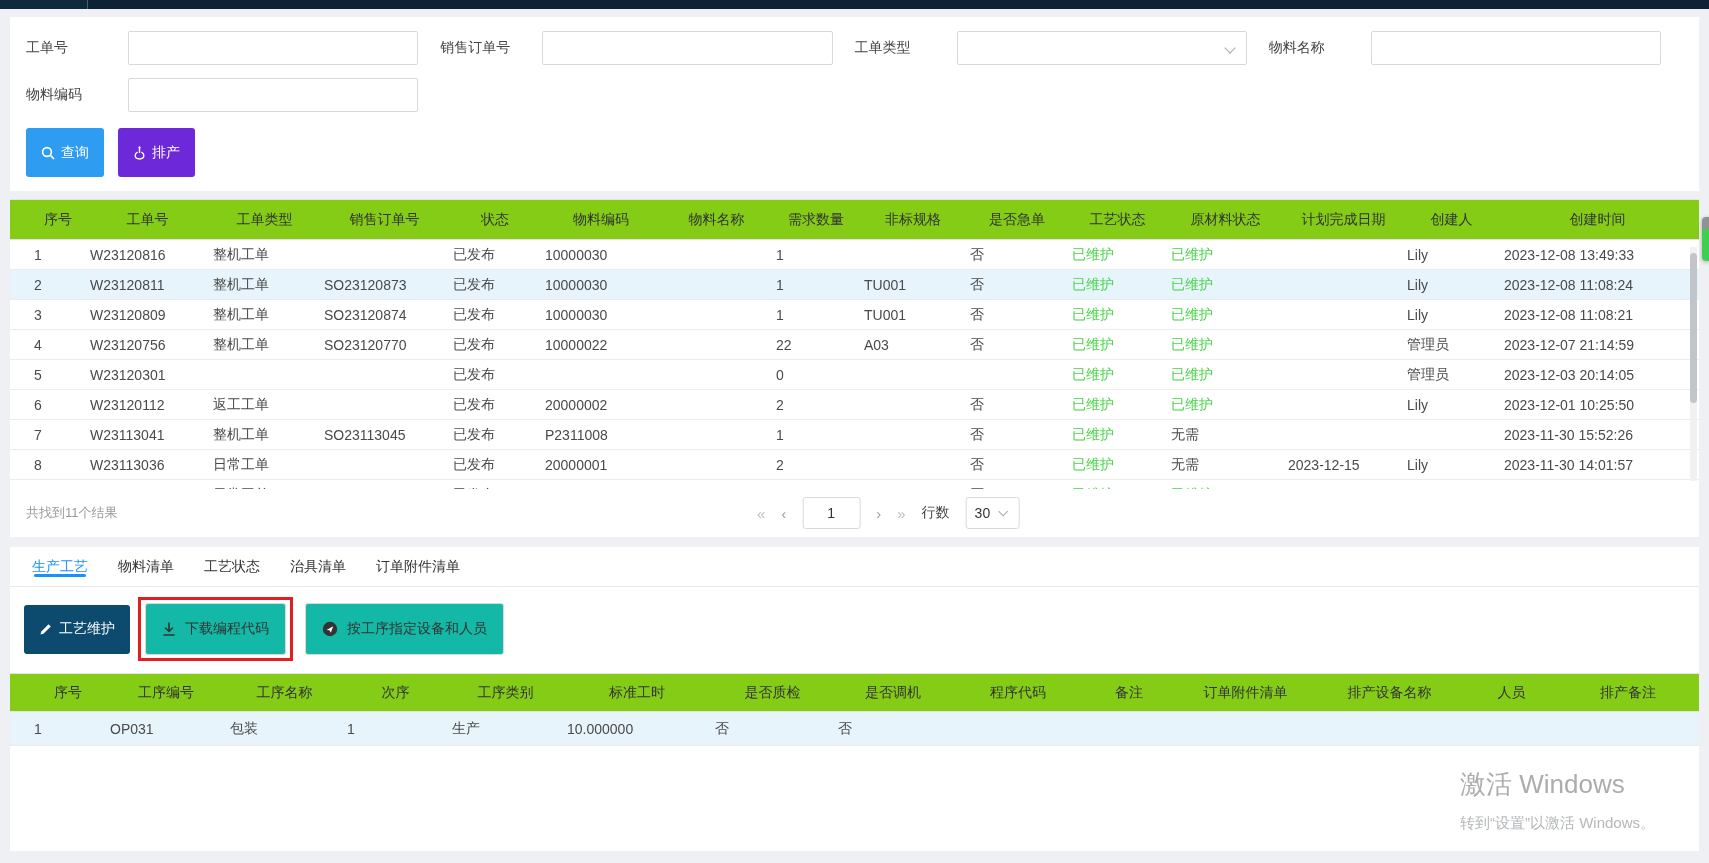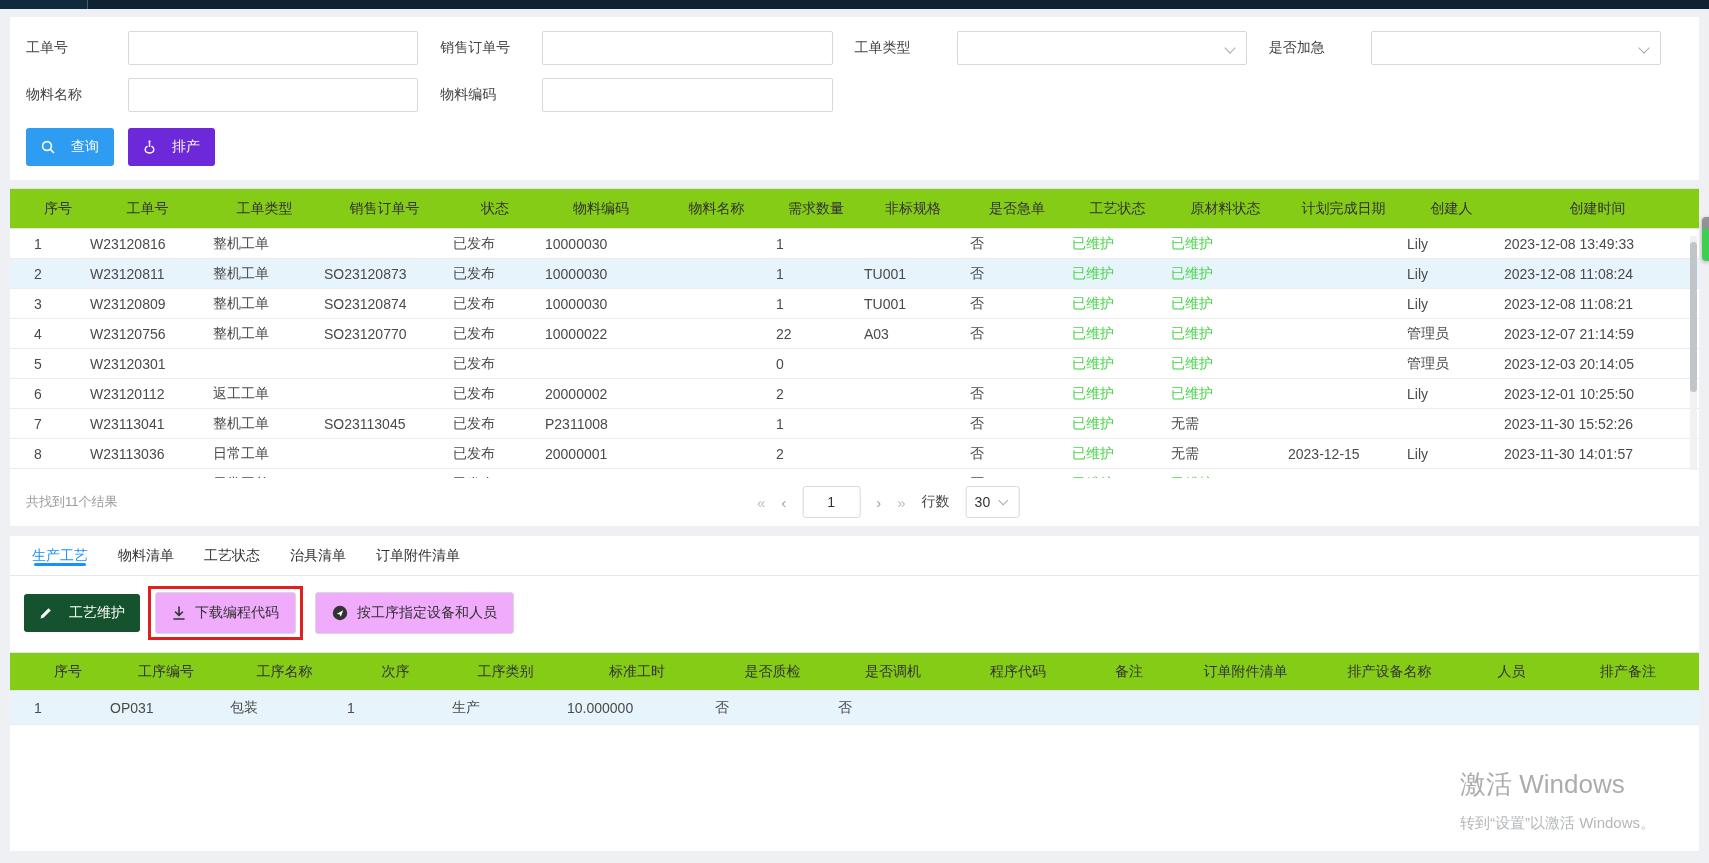--- a/index.html
+++ b/index.html
@@ -18,22 +18,22 @@
   .search-grid { display:grid; grid-template-columns:repeat(4,1fr); row-gap:13px; }
   .field { display:flex; align-items:center; }
   .field .flabel { width:102px; color:#444; flex:none; }
   .control { flex:1; height:34px; border:1px solid #d9d9d9; border-radius:2px;
              background:#fff; margin-right:22px; position:relative; padding:0 10px;
              font-size:14px; color:#333; outline:none; }
   .select-box .caret { position:absolute; right:12px; top:12px; width:8px; height:8px;
              border-right:1.5px solid #a6acb3; border-bottom:1.5px solid #a6acb3;
              transform:rotate(45deg); }
   .btn-row { margin-top:16px; display:flex; gap:14px; }
-  .btn { height:38px; padding:0 15px; border:none; border-radius:3px; color:#fff;
-         font-size:14px; display:inline-flex; align-items:center; gap:16px; cursor:pointer;
+  .btn { height:49px; padding:0 15px; border:none; border-radius:3px; color:#fff;
+         font-size:14px; display:inline-flex; align-items:center; gap:6px; cursor:pointer;
          font-family:inherit; }
   .btn svg { flex:none; }
   
   .main-panel { margin:8px 10px 0; background:#fff; position:relative; flex:none; }
   .table-clip { height:290px; overflow:hidden; }
   table { width:100%; border-collapse:collapse; table-layout:fixed; font-size:14px; }
   th, td { text-align:left; white-space:nowrap; overflow:hidden; padding:0 8px 0 0;
            font-weight:400; }
   th:first-child, td:first-child { padding-left:24px; }
   thead th { height:40px; background:#84cc16; color:#333;
@@ -73,21 +73,21 @@
   .bottom-panel { margin:10px 10px 12px; background:#fff; flex:1; position:relative; }
   .tabs { display:flex; gap:30px; padding:9px 22px; height:40px; align-items:center;
           border-bottom:1px solid #e8e8e8; }
   .tab { color:#333; cursor:pointer; position:relative; height:100%;
          display:flex; align-items:center; }
   .tab.active { color:#1890ff; }
   .tab.active::after { content:""; position:absolute; left:2px; right:2px; bottom:0;
          height:3px; background:#1890ff; border-radius:2px; }
   .actions { display:flex; align-items:center; padding:10px 14px 12px; }
   .annotation-box { border:3px solid #e02020; padding:3px 4px; margin-left:8px; }
-  .btn-plain { background:#f0abfc; border:1px solid #d9d9d9; color:#333; height:42px;
+  .btn-plain { background:#14b8a6; border:1px solid #d9d9d9; color:#333; height:52px;
                border-radius:3px; padding:0 16px; display:inline-flex; align-items:center;
                gap:9px; font-size:14px; cursor:pointer; font-family:inherit; }
   .assign-gap { margin-left:12px; }
   
   .watermark { position:absolute; right:44px; bottom:18px; pointer-events:none; }
   .watermark .l1 { font-size:26px; color:#aaadb0; }
   .watermark .l2 { font-size:15px; color:#b4b7ba; margin-top:12px; }
 </style>
 </head>
 <body>
@@ -101,26 +101,20 @@
     <div class="field">
       <span class="flabel">工单号</span>
       <input class="control" style="">
     </div>
     <div class="field">
       <span class="flabel">销售订单号</span>
       <input class="control" style="">
     </div>
     <div class="field">
       <span class="flabel">工单类型</span>
-      <div class="control select-box">
-        <span class="caret"></span>
-      </div>
-    </div>
-    <div class="field">
-      <span class="flabel">是否加急</span>
       <div class="control select-box">
         <span class="caret"></span>
       </div>
     </div>
     <div class="field">
       <span class="flabel">物料名称</span>
       <input class="control" style="">
     </div>
     <div class="field">
       <span class="flabel">物料编码</span>
@@ -365,21 +359,21 @@
 
 <div class="bottom-panel">
   <div class="tabs">
       <div class="tab active">生产工艺</div>
       <div class="tab">物料清单</div>
       <div class="tab">工艺状态</div>
       <div class="tab">治具清单</div>
       <div class="tab">订单附件清单</div>
     </div>
   <div class="actions">
-    <button class="btn" style="background:#14532d">
+    <button class="btn" style="background:#0c4a6e">
       <svg width="14" height="14" viewBox="0 0 14 14">
           <path d="M1.5 12.5l.8-3L9.6 2.2l2.2 2.2-7.3 7.3-3 .8z" fill="#fff"></path>
         </svg>
       <span>工艺维护</span>
     </button>
     <div class="annotation-box">
       <button class="btn-plain">
         <svg width="14" height="15" viewBox="0 0 14 15">
             <path d="M7 1v8M3.5 6L7 9.5 10.5 6" fill="none" stroke="#333" stroke-width="1.6" stroke-linecap="round" stroke-linejoin="round"></path>
             <line x1="2" y1="13" x2="12" y2="13" stroke="#333" stroke-width="1.6" stroke-linecap="round"></line>

